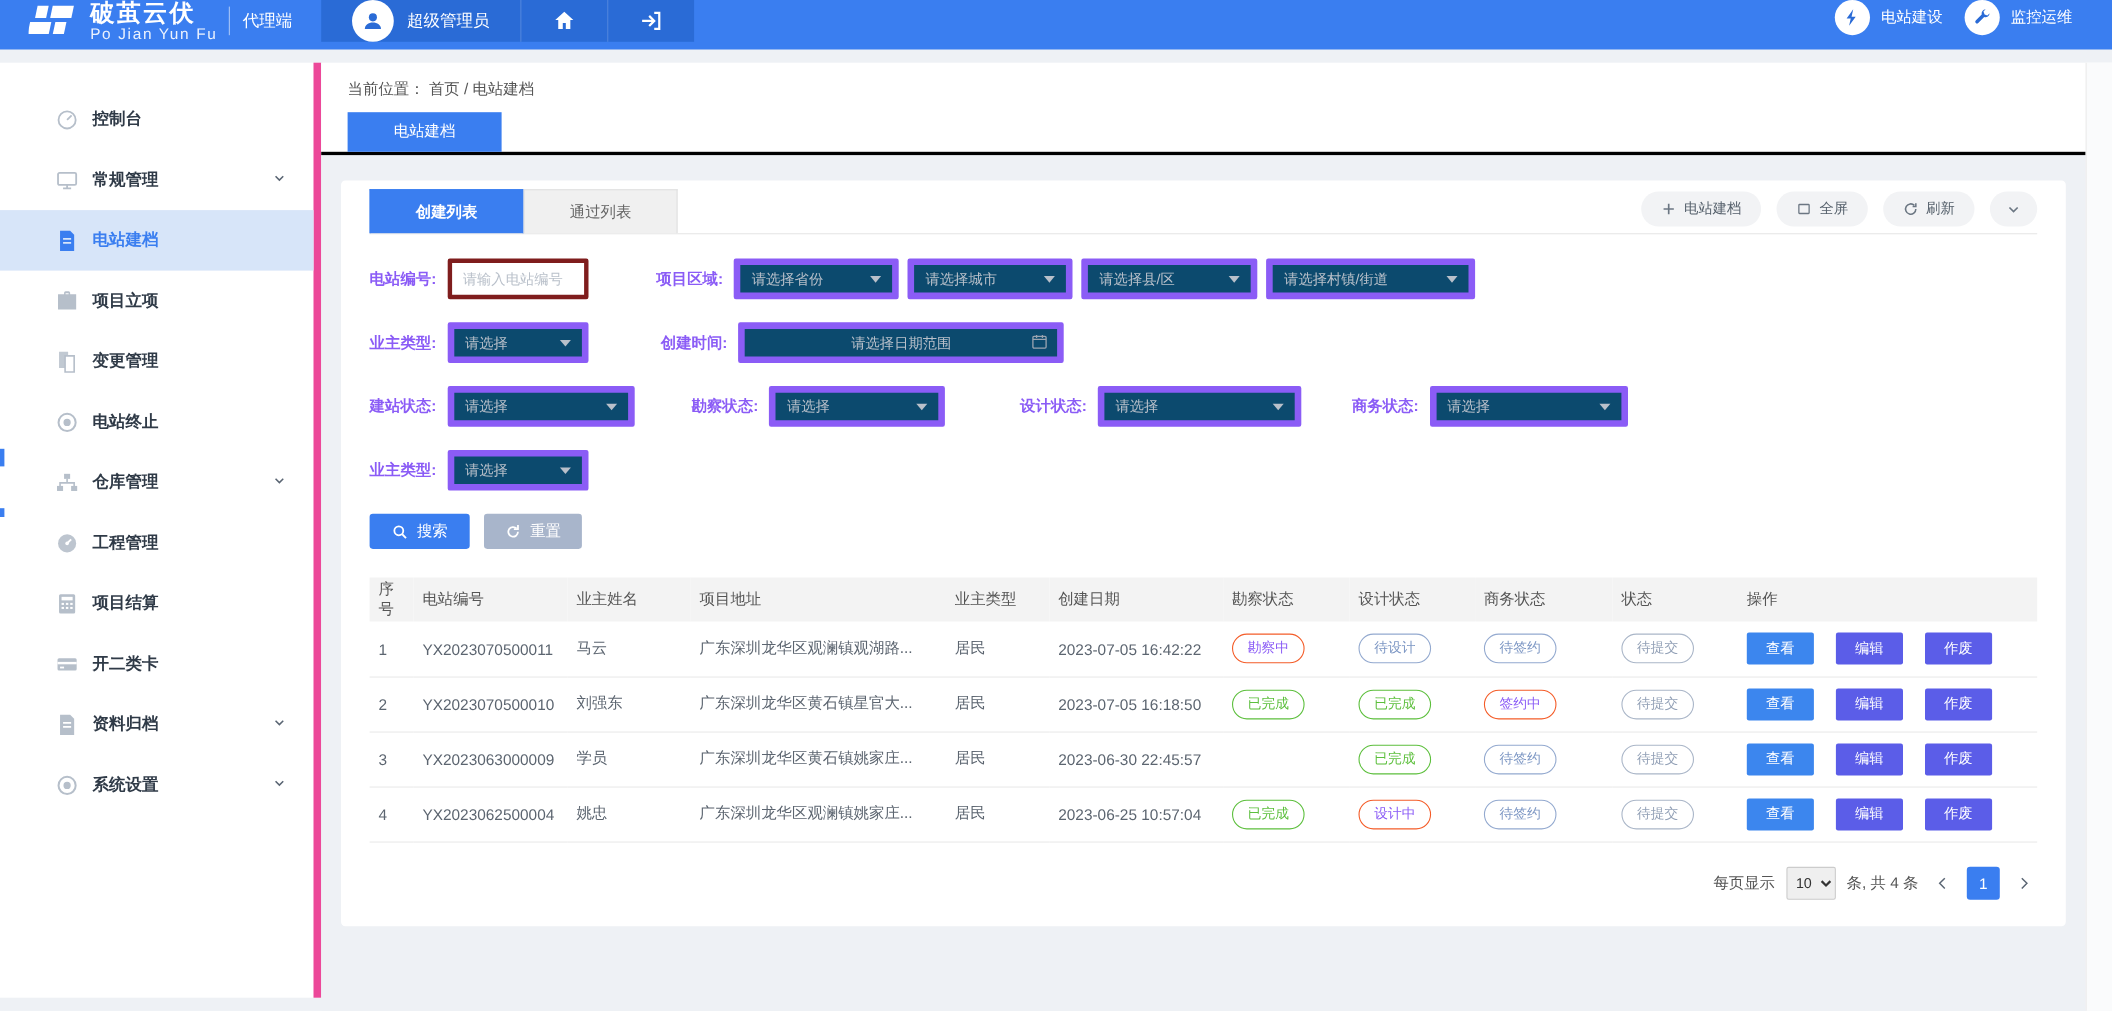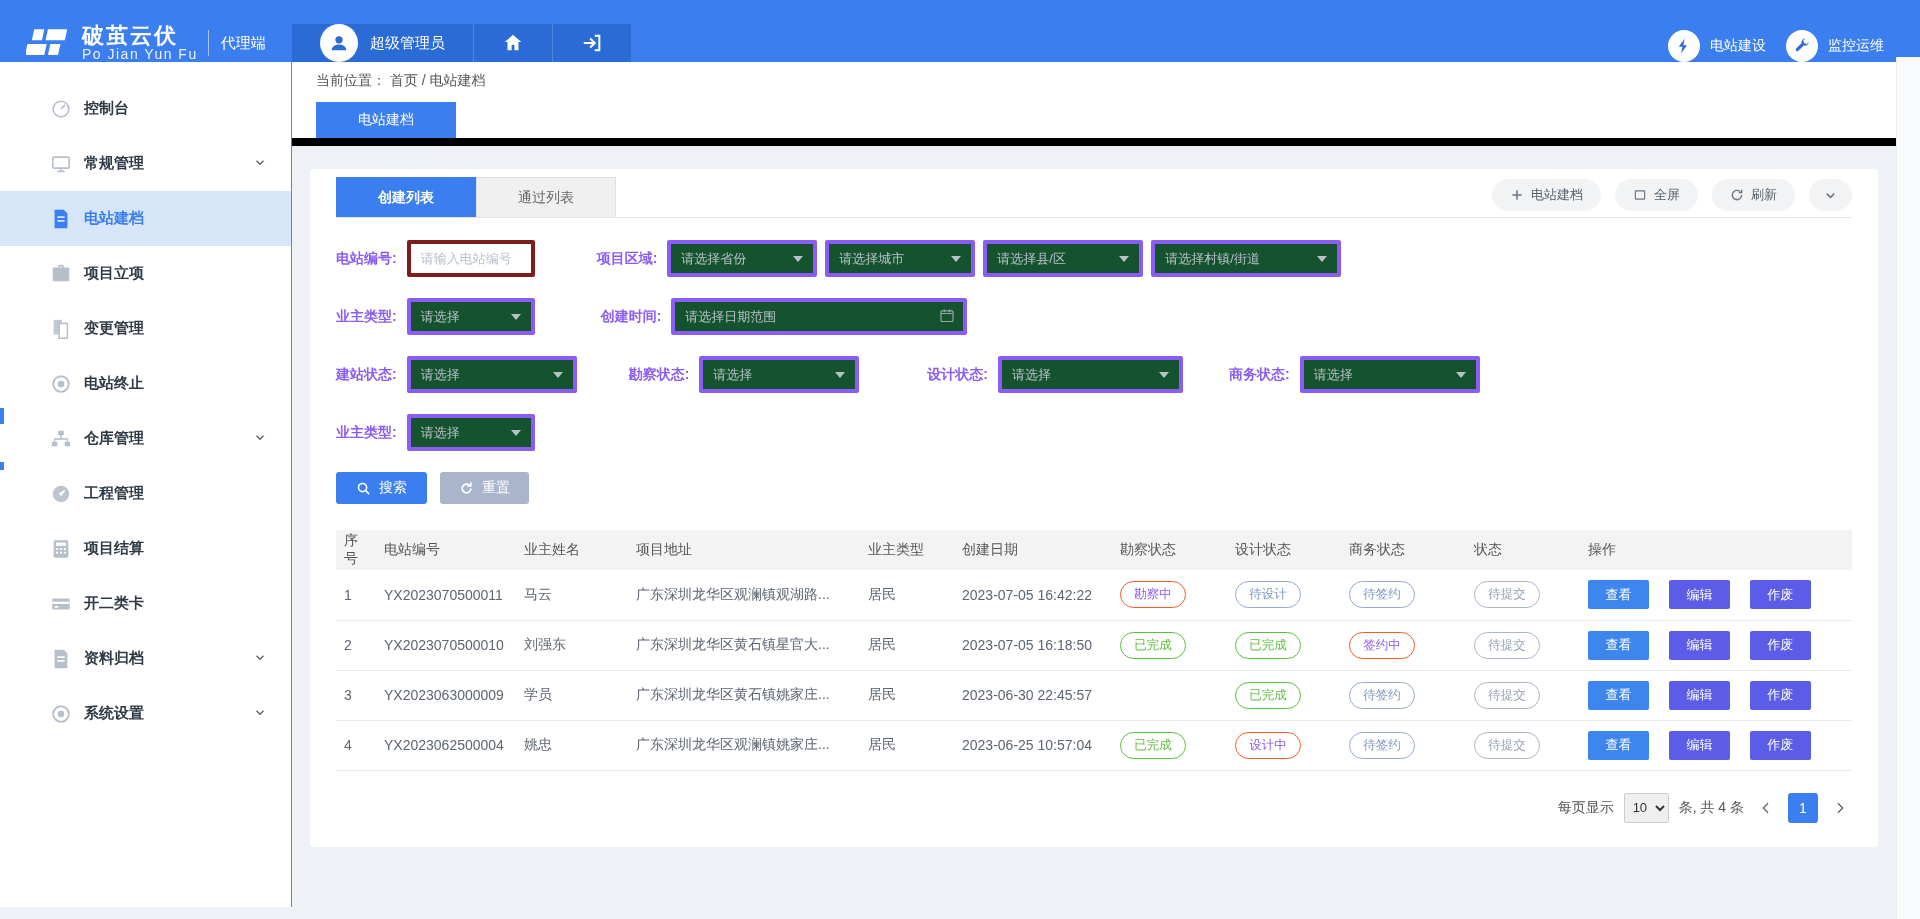--- a/index.html
+++ b/index.html
@@ -1,22 +1,22 @@
 <!DOCTYPE html>
 <html><head>
 <meta charset="utf-8">
 <style>
   * { margin:0; padding:0; box-sizing:border-box; }
   html,body { width:1920px; height:919px; overflow:hidden;
     font-family:"Liberation Sans","DejaVu Sans",sans-serif; font-size:14px; color:#333; }
   body { background:#eef1f5; position:relative; }
 
   
-  .topbar { position:absolute; top:0; left:0; width:1920px; height:62px;
-    background:#3a7ef0; display:flex; align-items:flex-end; color:#fff; z-index:5; }
+  .topbar { position:absolute; top:0; left:0; width:1920px; height:45px;
+    background:#3a7ef0; display:flex; align-items:flex-start; color:#fff; z-index:5; }
   .brand { display:flex; align-items:center; padding-left:26px; width:292px; }
   .logo-mark { margin-right:12px; flex:none; }
   .brand-text { line-height:1.05; }
   .brand-name { font-size:22px; font-weight:bold; letter-spacing:2px; }
   .brand-sub { font-size:14px; letter-spacing:1.5px; opacity:.9; }
   .brand-divider { width:1px; height:26px; background:rgba(255,255,255,.55); margin:0 12px 0 10px; }
   .brand-portal { font-size:15px; }
   .topbar-dark { background:#2a6bd6; display:flex; align-items:stretch; }
   .topseg { display:flex; align-items:center; justify-content:center; padding:0 28px; cursor:pointer; }
   .topseg + .topseg { border-left:1px solid rgba(255,255,255,.18); }
@@ -25,33 +25,33 @@
   .topuser-name { font-size:15px; }
   .topbar-spacer { flex:1; }
   .topbar-right { display:flex; align-items:center; gap:20px; padding-right:36px; }
   .module-item { display:flex; align-items:center; gap:10px; cursor:pointer; }
   .module-circle { width:32px; height:32px; border-radius:50%; background:#fff; display:flex;
     align-items:center; justify-content:center; }
   .module-label { font-size:14px; }
 
   
   .sidebar { position:absolute; top:57px; left:0; width:292px; bottom:12px; background:#fff;
-    border-right:1px solid #ec4899; padding-top:24px; }
+    border-right:7px solid #ec4899; padding-top:24px; }
   .side-item { height:55px; display:flex; align-items:center; padding:0 24px 0 84px;
     position:relative; cursor:pointer; color:#2f3a47; font-size:15px; font-weight:bold; }
   .side-item .s-icon { position:absolute; left:50px; top:50%; transform:translateY(-50%);
     width:22px; height:22px; color:#b6bfca; display:flex; align-items:center; justify-content:center; }
   .side-item .s-chevron { position:absolute; right:24px; top:50%; transform:translateY(-50%); color:#5a6573; }
   .side-item.active { background:#d7e5f9; color:#3a7ef0; }
   .side-item.active .s-icon { color:#3a7ef0; }
   .side-scroll-mark { position:absolute; left:0; width:4px; background:#3a7ef0; }
 
   
   .content { position:absolute; top:57px; left:292px; right:0; bottom:0; background:#eef1f5; }
-  .bread-wrap { background:#fff; border-bottom:8px solid #000000; }
+  .bread-wrap { background:#fff; border-bottom:3px solid #000000; }
   .crumb { padding:15px 24px 12px; font-size:14px; color:#555; }
   .page-tab { display:inline-block; margin-left:24px; background:#3a7ef0; color:#fff;
     font-size:14px; padding:9px 0; width:140px; text-align:center; cursor:pointer; }
 
   .card { margin:23px 42px 0 18px; background:#fff; border-radius:4px; min-height:657px;
     padding:8px 26px 24px; position:relative; }
   .card-head { display:flex; align-items:flex-end; border-bottom:1px solid #e6e6e6; }
   .list-tabs { display:flex; }
   .ltab { width:140px; height:40px; display:flex; align-items:center; justify-content:center;
     font-size:14px; cursor:pointer; background:#f0f0f0; border:1px solid #e0e0e0; border-bottom:none; color:#666; }
@@ -63,23 +63,23 @@
   .tbtn svg { color:#6b7682; }
 
   
   .filters { padding-top:22px; }
   .f-row { display:flex; align-items:center; margin-bottom:21px; }
   .f-group { display:flex; align-items:center; }
   .f-label { font-size:14px; color:#8b5cf6; font-weight:bold; margin-right:10px; white-space:nowrap; }
   .f-input { height:37px; border:4px solid #7f1d1d; border-radius:2px; padding:0 10px;
     font-size:13px; color:#333; font-family:inherit; outline:none; background:#fff; }
   .f-input::placeholder { color:#b9c0ca; }
-  .f-select { height:37px; border:4px solid #8b5cf6; border-radius:2px; background:#14532d;
+  .f-select { height:37px; border:6px solid #8b5cf6; border-radius:2px; background:#0c4a6e;
     display:flex; align-items:center; padding:0 10px; color:#b9c0ca; font-size:13px;
-    cursor:pointer; position:relative; }
+    cursor:pointer; position:relative;justify-content:center; }
   .f-select .caret { margin-left:auto; width:0; height:0; border-left:5px solid transparent;
     border-right:5px solid transparent; border-top:6px solid #b9c0ca; }
   .f-date { position:relative; }
   .f-date .cal { position:absolute; right:8px; top:50%; transform:translateY(-50%); color:#9aa4b0; }
   .sel-gap { margin-left:8px; }
 
   .f-actions { display:flex; gap:13px; margin:4px 0 26px; }
   .btn { display:flex; align-items:center; justify-content:center; gap:8px; height:32px;
     border:none; border-radius:3px; color:#fff; font-size:14px; cursor:pointer; font-family:inherit; }
   .btn-search { background:#3a7ef0; width:91px; }

